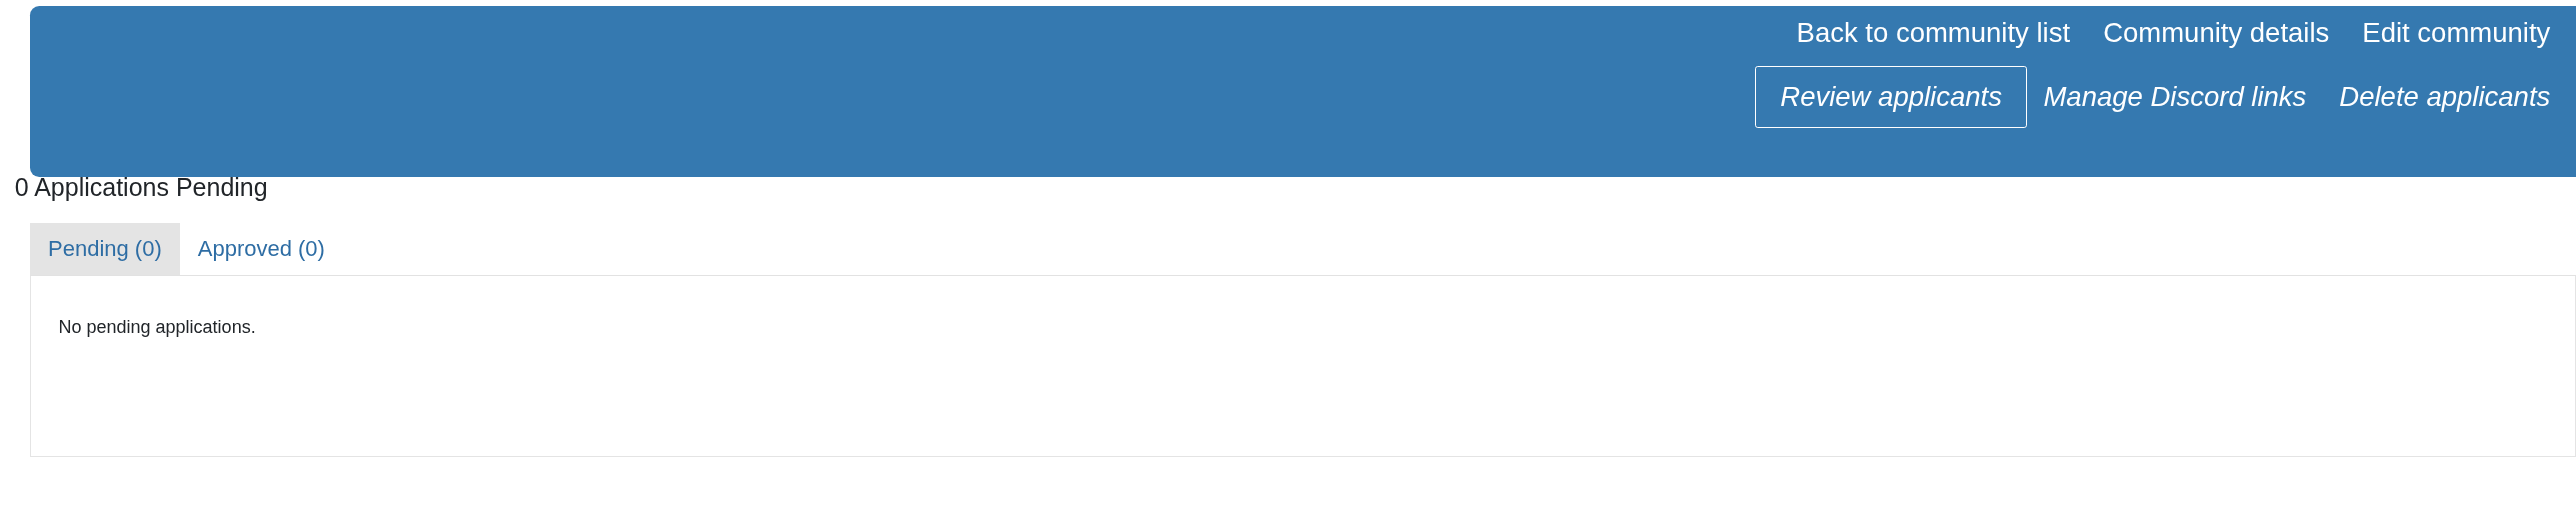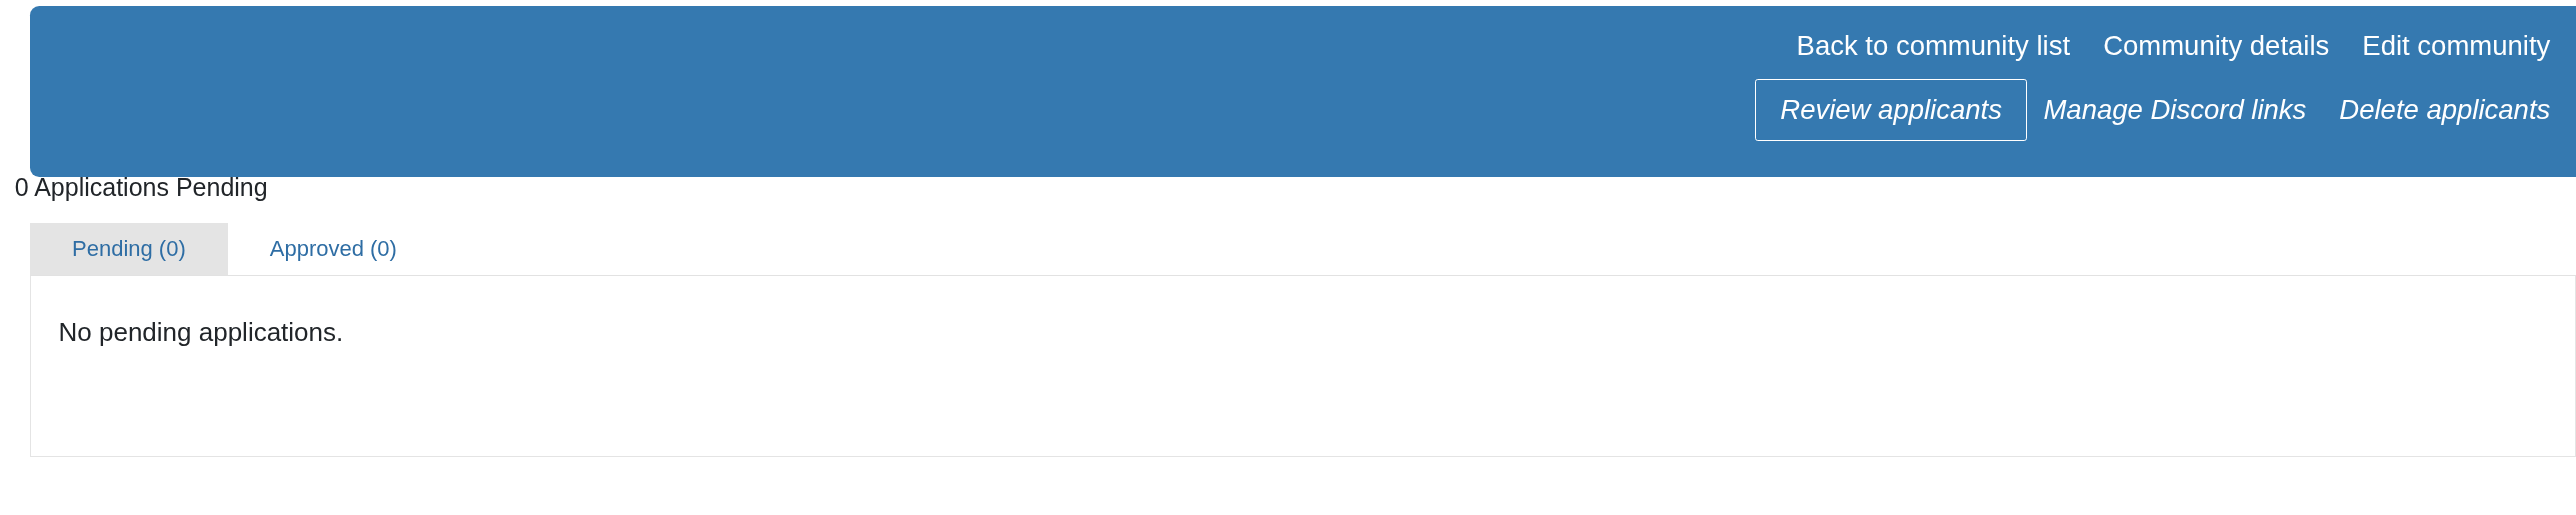--- a/index.html
+++ b/index.html
@@ -71,21 +71,20 @@
   }
 
   
   .nav-area {
     position: absolute;
     right: 0px;
     top: 0px;
     width: 1274px;
     height: 171px;
     padding-right: 9.2px;
-    padding-top: 13px;
     display: flex;
     flex-direction: column;
     align-items: flex-end;
     justify-content: flex-start;
   }
   .nav-row {
     display: flex;
     align-items: center;
     justify-content: flex-end;
     width: 100%;
@@ -129,21 +128,21 @@
     display: flex;
     align-items: stretch;
     border-bottom: 1.8px solid #e2e2e2;
   }
   .tab {
     font-size: 22px;
     color: #2e6da4;
     display: flex;
     align-items: center;
     justify-content: center;
-    padding: 0 42px;
+    padding: 0 18px;
     white-space: nowrap;
     cursor: pointer;
     background: transparent;
     border: none;
     font-family: "Liberation Sans", sans-serif;
   }
   .tab.active {
     background: #e4e4e4;
   }
 
@@ -155,21 +154,21 @@
     width: 2546px;
     height: 181px;
     background: #ffffff;
     border: 1.8px solid #e4e4e4;
     border-top: none;
   }
   .panel-message {
     position: absolute;
     left: 27.5px;
     top: 41px;
-    font-size: 26px;
+    font-size: 18px;
     color: #212529;
     white-space: nowrap;
   }
 </style>
 </head>
 <body>
 
 <div class="page">
 
   <div class="jumbotron">

